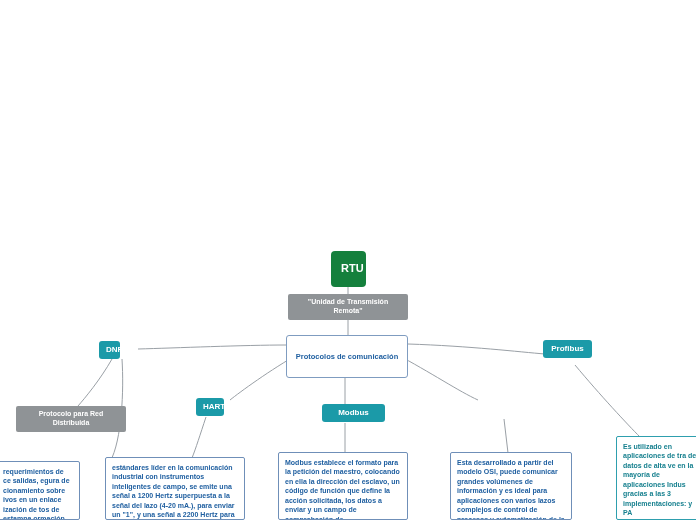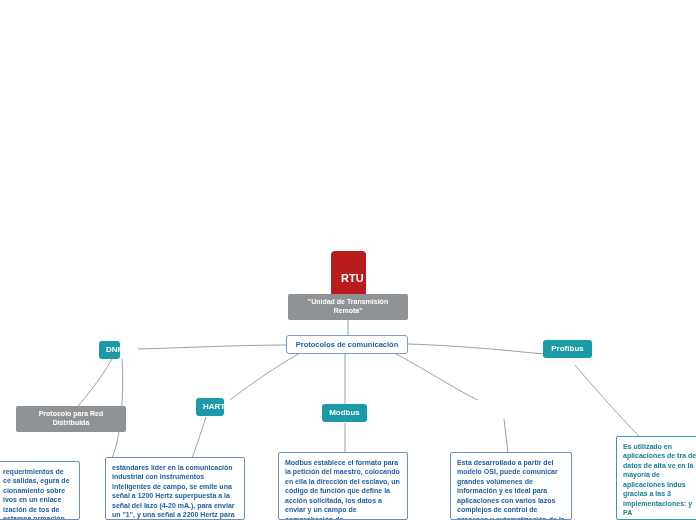--- a/index.html
+++ b/index.html
@@ -28,42 +28,42 @@
     pointer-events: none;
   }
   .node {
     position: absolute;
     box-sizing: border-box;
     border-radius: 3px;
     text-align: center;
     line-height: 1.25;
   }
   .node-root {
-    background: #b91c1c;
+    background: #15803d;
     color: #ffffff;
     font-weight: bold;
     font-size: 11px;
-    padding: 21px 10px;
+    padding: 11px 10px;
     border-radius: 4px;
   }
   .node-teal {
     background: #1b9aa8;
     color: #ffffff;
     font-weight: bold;
     font-size: 8px;
     padding: 4px 7px;
     border-radius: 3px;
   }
   .node-outline {
     background: #ffffff;
     border: 1px solid #7f9cc0;
     color: #1f5fa0;
     font-weight: bold;
     font-size: 7.5px;
-    padding: 4px 6px;
+    padding: 16px 6px;
     border-radius: 3px;
   }
   .node-gray {
     background: #8f9396;
     color: #ffffff;
     font-weight: bold;
     font-size: 7px;
     padding: 4px 6px;
     border-radius: 2px;
   }
@@ -153,21 +153,21 @@
   </div>
 
   <div class="node node-teal" style="left:196px; top:398px; width:28px;">
     <span>HART</span>
   </div>
 
   <div class="node node-note" style="left:105px; top:457px; width:140px; height:63px;">
     <span>estándares líder en la comunicación industrial con instrumentos inteligentes de campo, se emite una señal a 1200 Hertz superpuesta a la señal del lazo (4-20 mA.), para enviar un "1", y una señal a 2200 Hertz para enviar un "0"</span>
   </div>
 
-  <div class="node node-teal" style="left:322px; top:404px; width:45px;">
+  <div class="node node-teal" style="left:322px; top:404px; width:63px;">
     <span>Modbus</span>
   </div>
 
   <div class="node node-note" style="left:278px; top:452px; width:130px; height:68px;">
     <span>Modbus establece el formato para la petición del maestro, colocando en ella la dirección del esclavo, un código de función que define la acción solicitada, los datos a enviar y un campo de comprobación de</span>
   </div>
 
 
   <div class="node node-note" style="left:450px; top:452px; width:122px; height:68px;">
     <span>Esta desarrollado a partir del modelo OSI, puede comunicar grandes volúmenes de información y es ideal para aplicaciones con varios lazos complejos de control de procesos y automatización de la</span>

